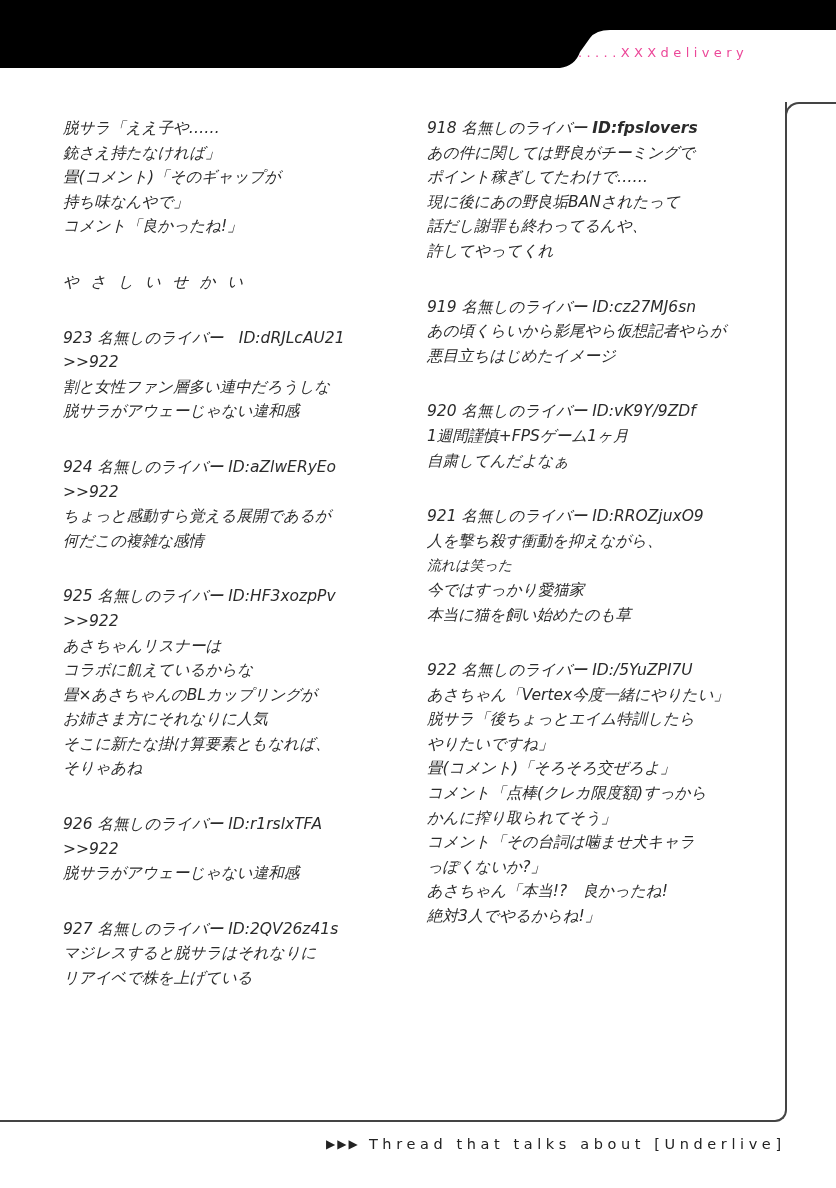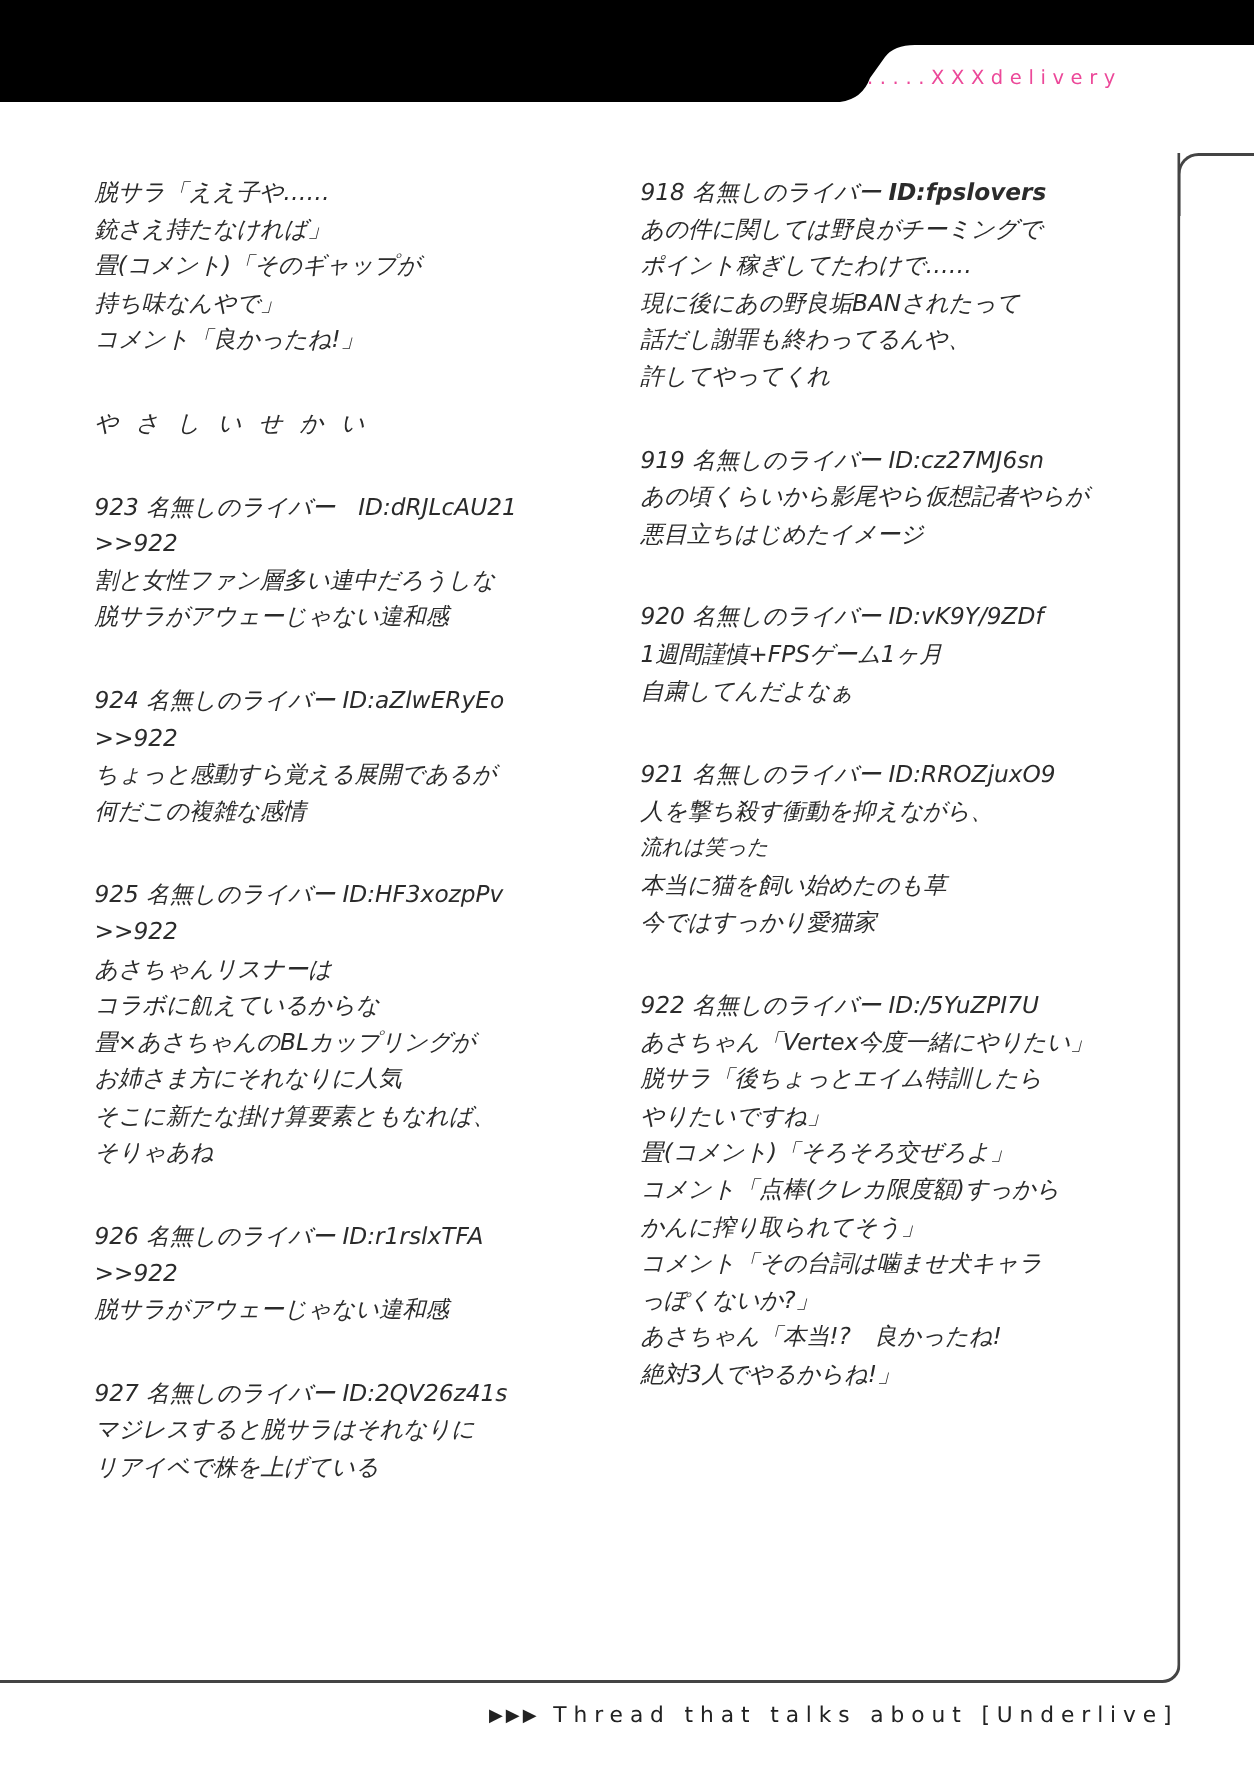--- a/index.html
+++ b/index.html
@@ -119,22 +119,22 @@
   </div>
   <div class="post">
     <span class="line post-header">920 名無しのライバー ID:vK9Y/9ZDf</span>
     <span class="line">1週間謹慎+FPSゲーム1ヶ月</span>
     <span class="line">自粛してんだよなぁ</span>
   </div>
   <div class="post">
     <span class="line post-header">921 名無しのライバー ID:RROZjuxO9</span>
     <span class="line">人を撃ち殺す衝動を抑えながら、</span>
     <span class="line small">流れは笑った</span>
+    <span class="line">今ではすっかり愛猫家</span>
     <span class="line">本当に猫を飼い始めたのも草</span>
-    <span class="line">今ではすっかり愛猫家</span>
   </div>
   <div class="post">
     <span class="line post-header">922 名無しのライバー ID:/5YuZPI7U</span>
     <span class="line">あさちゃん「Vertex今度一緒にやりたい」</span>
     <span class="line">脱サラ「後ちょっとエイム特訓したら</span>
     <span class="line">やりたいですね」</span>
     <span class="line">畳(コメント)「そろそろ交ぜろよ」</span>
     <span class="line">コメント「点棒(クレカ限度額)すっから</span>
     <span class="line">かんに搾り取られてそう」</span>
     <span class="line">コメント「その台詞は噛ませ犬キャラ</span>

